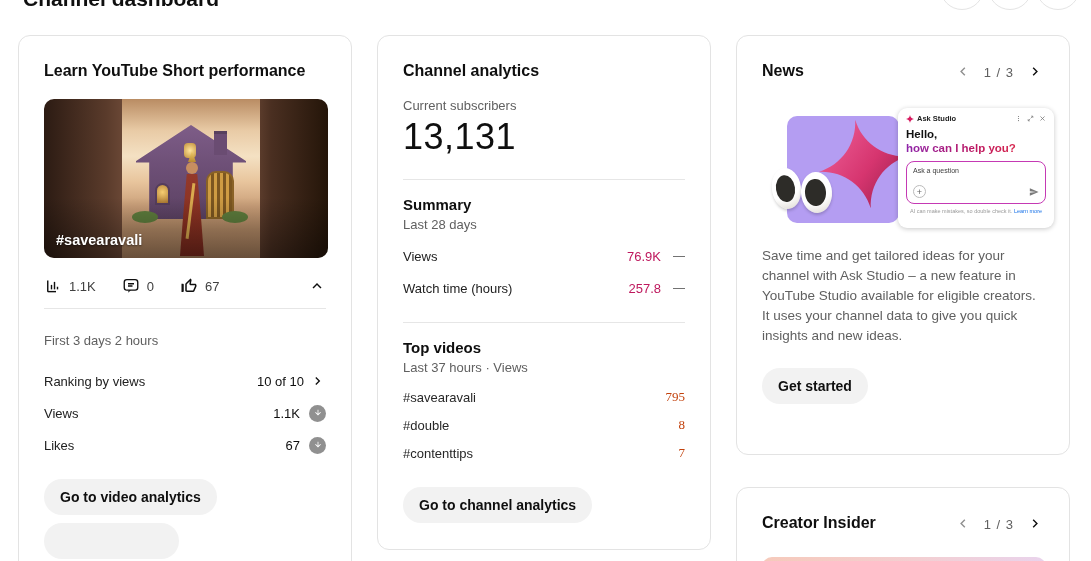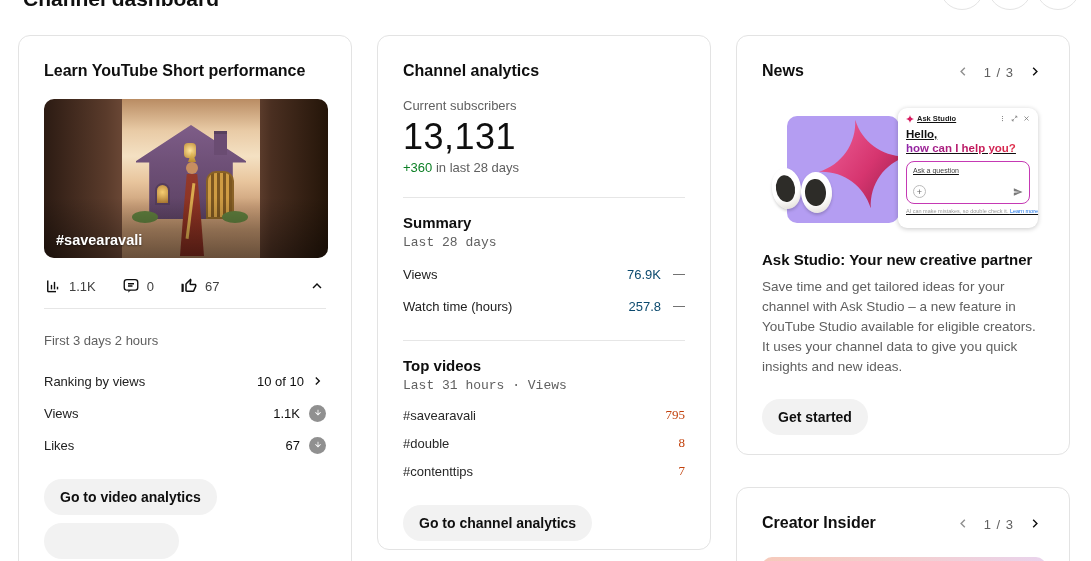--- a/index.html
+++ b/index.html
@@ -97,25 +97,25 @@
   .pill-partial { margin-top:8px; width:135px; }
 
   
   .card2 { left:377px; top:35px; height:515px; }
   .subs-label { margin-top:16px; font-size:13px; height:16px; }
   .subs-count { margin-top:2px; font-size:36px; line-height:42px; color:#0f0f0f; letter-spacing:.5px; }
   .subs-delta-line { margin-top:2px; font-size:13px; height:16px; }
   .delta-green { color:#0d8026; }
   .c2-div1 { margin-top:21px; }
   .section-title { margin-top:16px; font-size:15px; font-weight:bold; line-height:18px; }
-  .section-period { margin-top:3px; font-size:13px; height:15px;font-family:Liberation Mono, monospace; }
+  .section-period { margin-top:3px; font-size:13px; height:15px; }
   .sum-rows { margin-top:8px; }
   .sum-row { display:flex; align-items:center; height:32px; font-size:13px; }
   .sum-row .s-label { flex:1; color:#212121; }
-  .sum-row .s-value { color:#0c4a6e; }
+  .sum-row .s-value { color:#be185d; }
   .trend-dash { margin-left:12px; color:#606060; font-size:12px; }
   .c2-div2 { margin-top:18px; }
   .tv-rows { margin-top:8px; }
   .tv-row { display:flex; align-items:center; height:28px; font-size:13px; }
   .tv-row .t-label { flex:1; color:#272727; }
   .tv-row .t-value { color:#c2410c;font-family:Liberation Serif, serif; }
   .c2-btn { margin-top:20px; }
 
   
   .card3 { left:736px; top:35px; height:420px; }
@@ -128,22 +128,22 @@
   .promo-purple { position:absolute; left:25px; top:20px; width:112px; height:107px; border-radius:10px; background:#b49df2; }
   .eye { position:absolute; border-radius:50%;
     background:radial-gradient(circle at 38% 30%,#ffffff 55%,#d9d4cc 100%);
     box-shadow:0 2px 3px rgba(0,0,0,.18);
   }
   .eye .pupil { position:absolute; left:14%; top:16%; width:66%; height:66%; border-radius:50%; background:#2d2c28; }
   .eye1 { left:10px; top:72px; width:29px; height:41px; transform:rotate(-8deg); }
   .eye2 { left:39px; top:76px; width:31px; height:41px; transform:rotate(-4deg); }
   .star-wrap { position:absolute; left:56px; top:22px; width:90px; height:92px; transform:rotate(-10deg); }
   .minicard {
-    position:absolute; left:136px; top:12px; width:140px; height:120px; background:#fff;
-    border-radius:9px; box-shadow:0 1px 5px rgba(0,0,0,.22); z-index:3; padding:6px 8px;text-decoration:underline;
+    position:absolute; left:136px; top:12px; width:156px; height:120px; background:#fff;
+    border-radius:9px; box-shadow:0 1px 5px rgba(0,0,0,.22); z-index:3; padding:6px 8px;
   }
   .mc-head { display:flex; align-items:center; gap:3px; }
   .mc-title { font-size:7.5px; font-weight:bold; color:#202020; flex:1; }
   .mc-icons { display:flex; gap:5px; align-items:center; color:#777; }
   .mc-hello { margin-top:5px; font-size:11.5px; font-weight:bold; color:#111; line-height:13px; }
   .mc-grad {
     font-size:11.5px; font-weight:bold; line-height:14px; white-space:nowrap;
     background:linear-gradient(90deg,#8e24aa 0%,#c2185b 55%,#ea3340 100%);
     -webkit-background-clip:text; background-clip:text; color:transparent;
   }
@@ -267,23 +267,20 @@
     </div>
     <div>
       <button class="pill pill-partial"></button>
     </div>
   </section>
 
   <section class="card card2">
     <div class="card-title">Channel analytics</div>
     <div class="subs-label muted">Current subscribers</div>
     <div class="subs-count">13,131</div>
-    <div class="subs-delta-line">
-      <span class="delta-green">+360</span><span class="muted"> in last 28 days</span>
-    </div>
 
     <div class="divider c2-div1"></div>
 
     <div class="section-title">Summary</div>
     <div class="section-period muted">Last 28 days</div>
     <div class="sum-rows">
       <div class="sum-row">
         <span class="s-label">Views</span>
         <span class="s-value">76.9K</span>
         <span class="trend-dash">—</span>
@@ -291,21 +288,21 @@
       <div class="sum-row">
         <span class="s-label">Watch time (hours)</span>
         <span class="s-value">257.8</span>
         <span class="trend-dash">—</span>
       </div>
     </div>
 
     <div class="divider c2-div2"></div>
 
     <div class="section-title">Top videos</div>
-    <div class="section-period muted">Last 31 hours · Views</div>
+    <div class="section-period muted">Last 37 hours · Views</div>
     <div class="tv-rows">
       <div class="tv-row">
         <span class="t-label">#savearavali</span>
         <span class="t-value">795</span>
       </div>
       <div class="tv-row">
         <span class="t-label">#double</span>
         <span class="t-value">8</span>
       </div>
       <div class="tv-row">
@@ -387,21 +384,20 @@
                 <path d="M2 21l21-9L2 3v7l15 2-15 2z"></path>
               </svg>
           </div>
         </div>
         <div class="mc-disclaimer">
           <span>AI can make mistakes, so double check it. </span><span class="lm">Learn more</span>
         </div>
       </div>
     </div>
 
-    <div class="news-headline">Ask Studio: Your new creative partner</div>
     <div class="news-body">Save time and get tailored ideas for your channel with Ask Studio – a new feature in YouTube Studio available for eligible creators. It uses your channel data to give you quick insights and new ideas.</div>
     <div>
       <button class="pill c3-btn">Get started</button>
     </div>
   </section>
 
   <section class="card card4">
     <div class="card-head">
       <div class="card-title">Creator Insider</div>
       <div class="pager">

